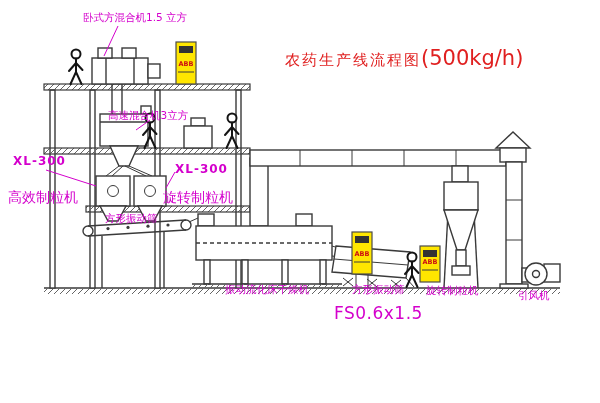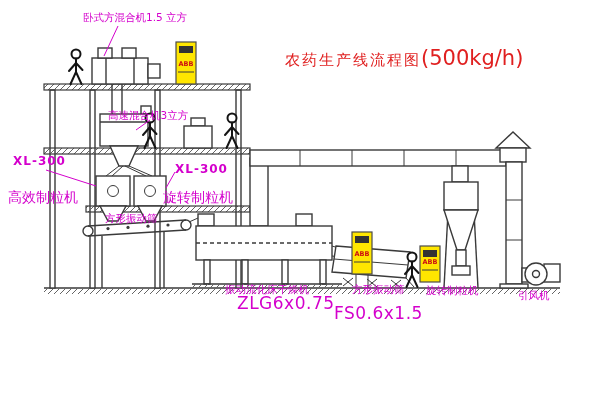--- a/index.html
+++ b/index.html
@@ -241,21 +241,20 @@
 
   <div class="lbl xl" style="left:13px;top:155px">XL-300</div>
   <div class="lbl tiny" style="left:8px;top:190px">高效制粒机</div>
 
   <div class="lbl xl" style="left:175px;top:163px">XL-300</div>
   <div class="lbl tiny" style="left:163px;top:190px">旋转制粒机</div>
 
   <div class="lbl small" style="left:105px;top:213px">方形振动筛</div>
 
   <div class="lbl small" style="left:225px;top:284px">振动流化床干燥机</div>
-  <div class="lbl model" style="left:237px;top:295px">ZLG6x0.75</div>
 
   <div class="lbl small" style="left:352px;top:284px">方形振动筛</div>
   <div class="lbl model" style="left:334px;top:305px">FS0.6x1.5</div>
 
   <div class="lbl small" style="left:426px;top:285px">旋转制粒机</div>
   <div class="lbl small" style="left:518px;top:290px">引风机</div>
 
 </div>
 
 </body></html>

